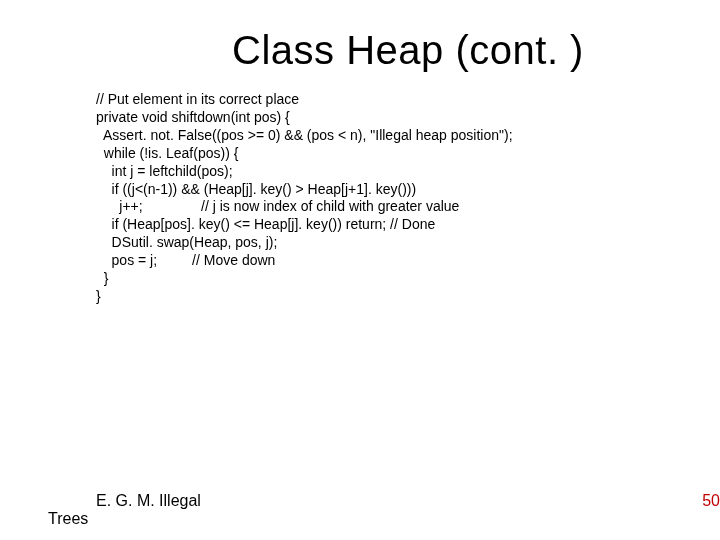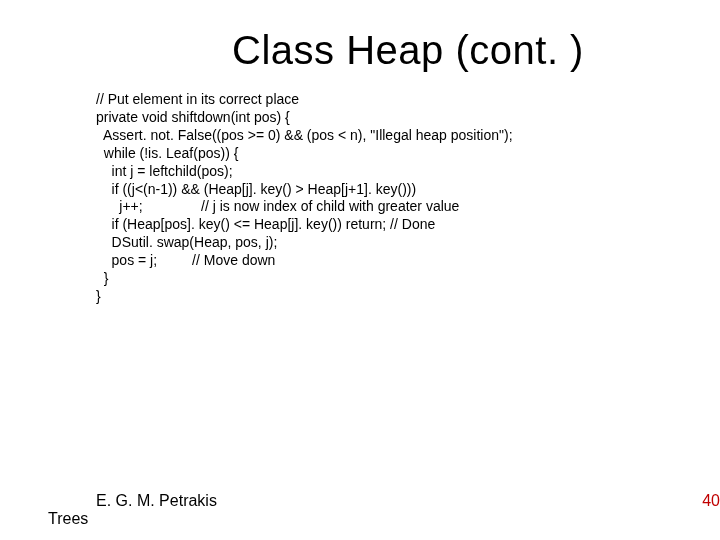--- a/index.html
+++ b/index.html
@@ -79,18 +79,18 @@
     int j = leftchild(pos);
     if ((j&lt;(n-1)) &amp;&amp; (Heap[j]. key() &gt; Heap[j+1]. key()))
       j++;               // j is now index of child with greater value
     if (Heap[pos]. key() &lt;= Heap[j]. key()) return; // Done
     DSutil. swap(Heap, pos, j);
     pos = j;         // Move down
   }
 }</div>
 
   <div class="footer">
-    <span class="footer-left">E. G. M. Petrakis</span>
+    <span class="footer-left">E. G. M. Illegal</span>
     <span class="footer-center">Trees</span>
-    <span class="footer-right">40</span>
+    <span class="footer-right">50</span>
   </div>
 
 </div>
 
 </body></html>

